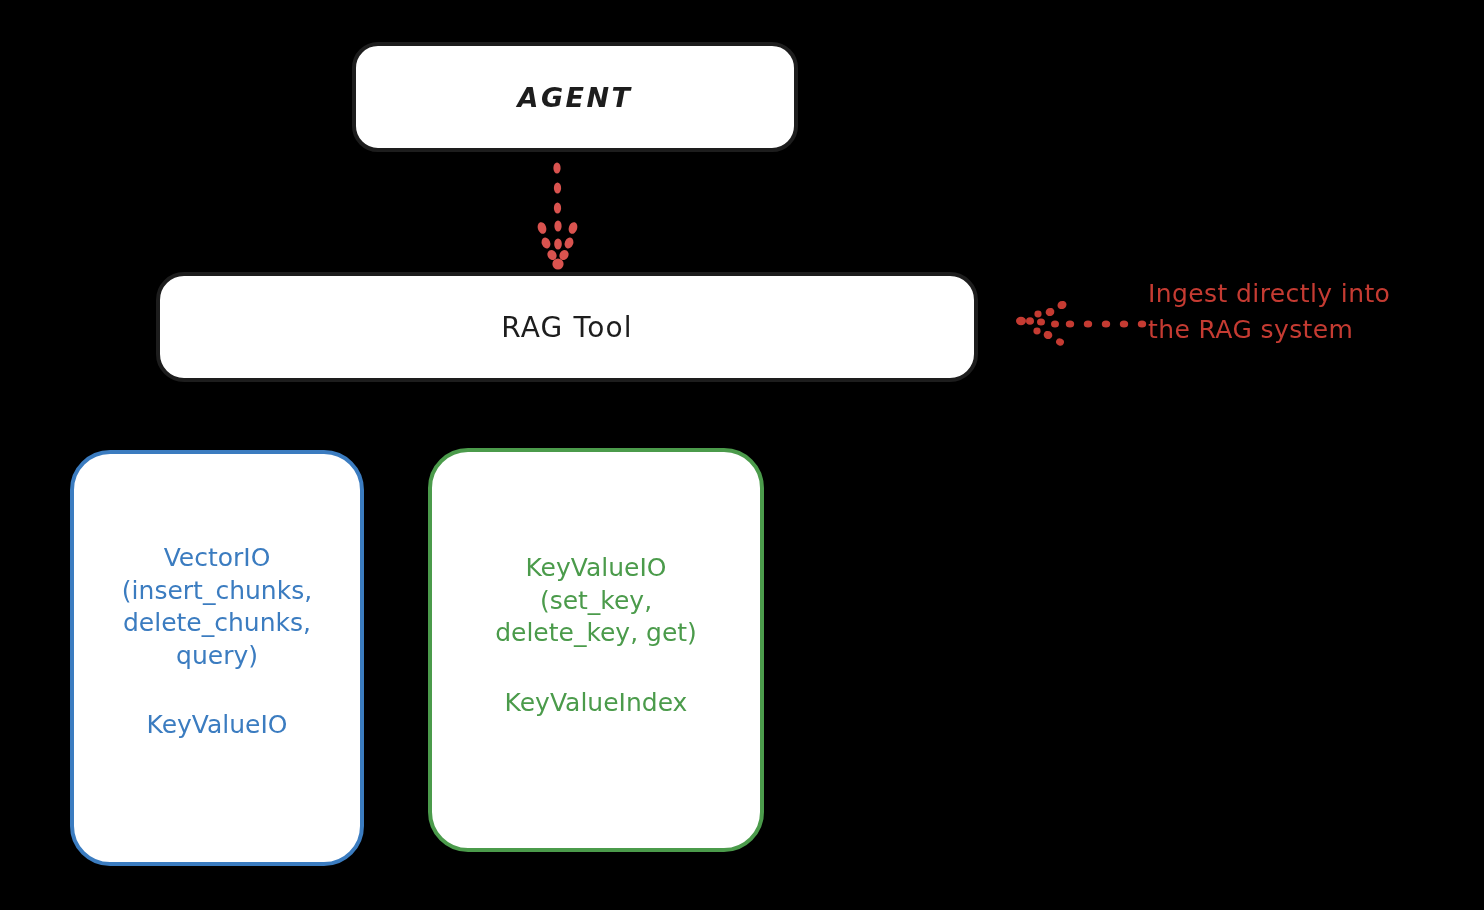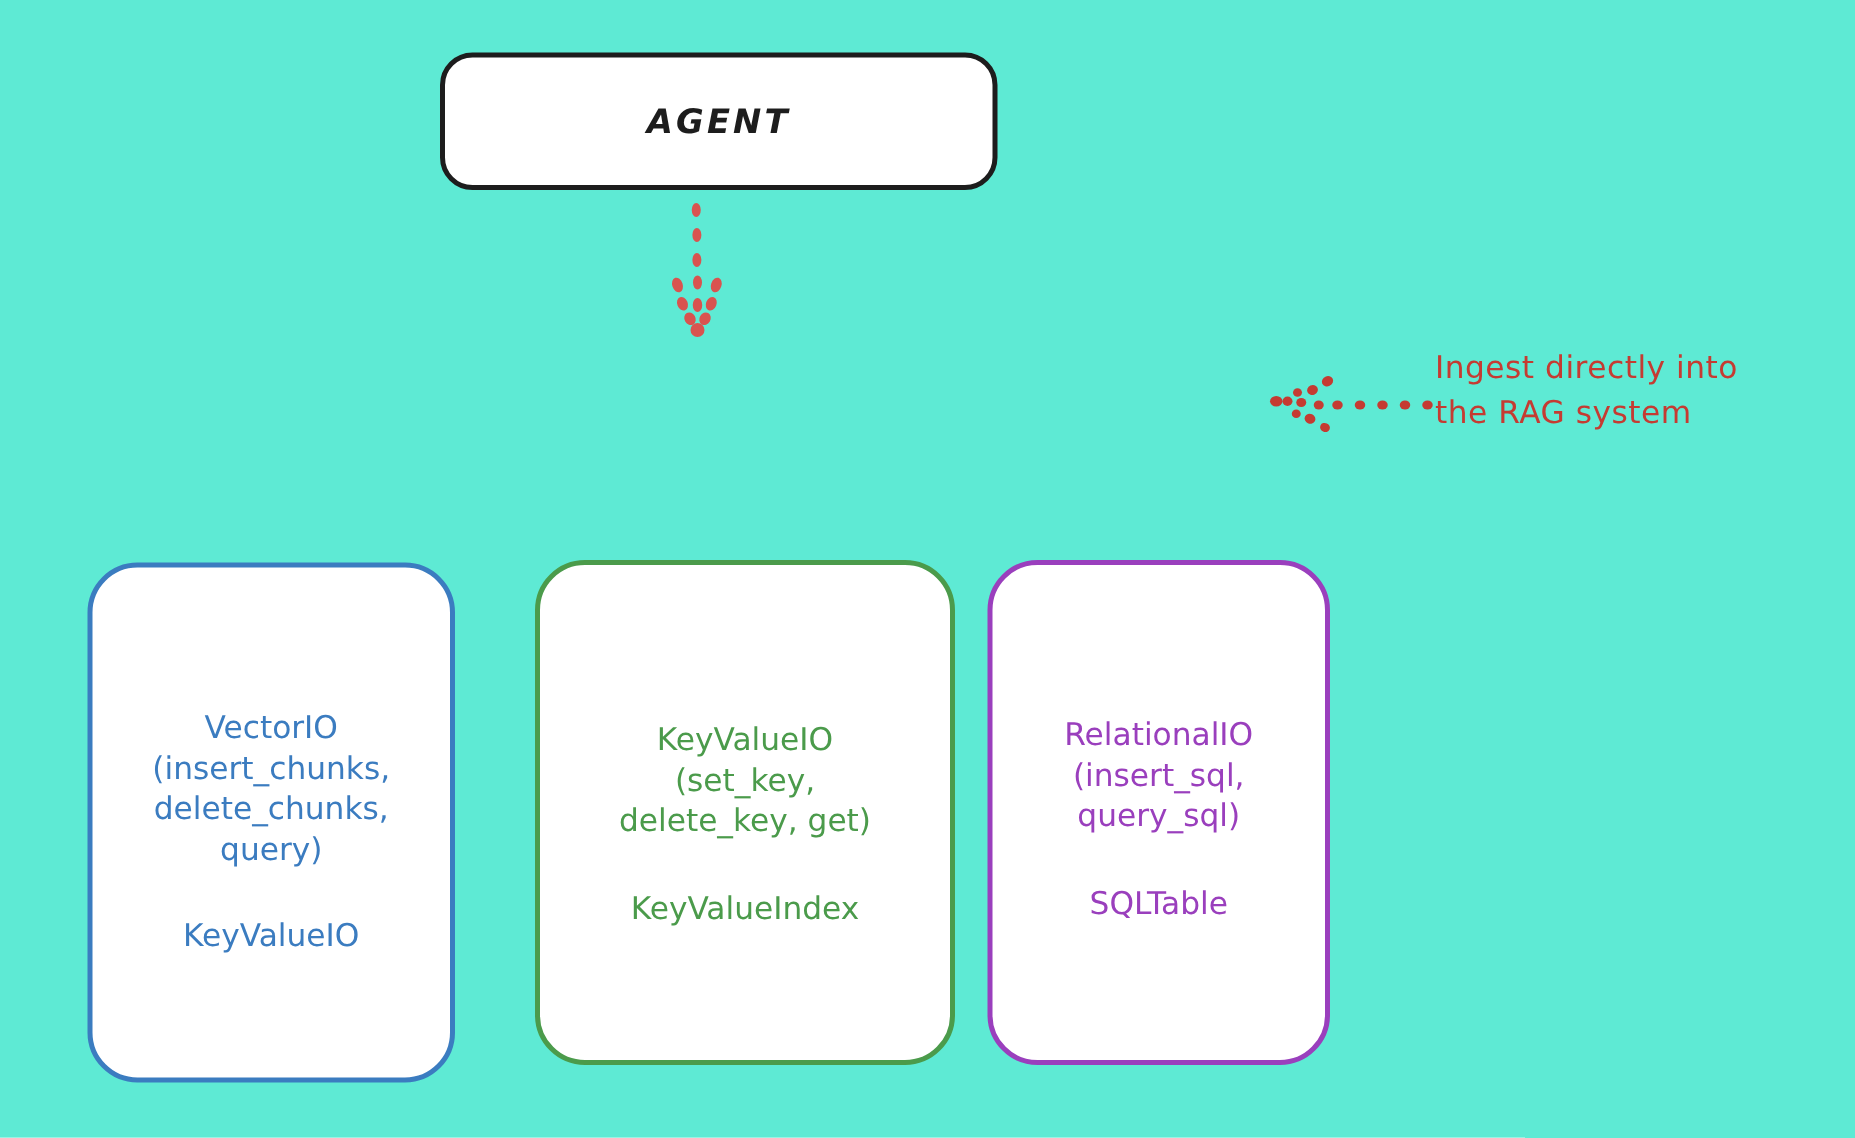--- a/index.html
+++ b/index.html
@@ -10,21 +10,21 @@
   body {
     width: 1484px;
     height: 910px;
     font-family: "DejaVu Sans", sans-serif;
     overflow: hidden;
   }
   #canvas {
     position: relative;
     width: 1484px;
     height: 910px;
-    background: #5eead4;
+    background: #000000;
   }
   .node {
     position: absolute;
     box-sizing: border-box;
     background: #ffffff;
     display: flex;
     flex-direction: column;
     align-items: center;
     justify-content: center;
     text-align: center;
@@ -67,21 +67,20 @@
   
   .leaf {
     padding: 0 10px;
     border-radius: 40px;
   }
   .leaf .title-block {
     font-size: 25px;
     line-height: 1.30;
     font-weight: 500;
     white-space: pre-line;
-    margin-top: 24px;
   }
   .leaf .index-block {
     font-size: 25px;
     font-weight: 500;
     margin-top: 38px;
   }
 
   #vectorio-node {
     left: 70px;
     top: 450px;
@@ -168,20 +167,23 @@
       <ellipse cx="61" cy="68" rx="4.2" ry="6.0" transform="rotate(18 61 68)"></ellipse>
       <ellipse cx="34" cy="83" rx="4.2" ry="5.6" transform="rotate(-22 34 83)"></ellipse>
       <ellipse cx="57" cy="83" rx="4.2" ry="5.6" transform="rotate(22 57 83)"></ellipse>
       <ellipse cx="46" cy="84" rx="3.8" ry="5.6"></ellipse>
       <ellipse cx="40" cy="95" rx="4.4" ry="5.2" transform="rotate(-30 40 95)"></ellipse>
       <ellipse cx="52" cy="95" rx="4.4" ry="5.2" transform="rotate(30 52 95)"></ellipse>
       <ellipse cx="46" cy="104" rx="5.6" ry="5.6"></ellipse>
     </g>
   </svg>
 
+  <div class="node" id="ragtool-node">
+    <span id="ragtool-label">RAG Tool</span>
+  </div>
 
   <svg id="ingest-arrow" viewBox="0 0 135 62">
     <g fill="#c53b32">
       <ellipse cx="128" cy="32" rx="4.2" ry="3.6"></ellipse>
       <ellipse cx="110" cy="32" rx="4.2" ry="3.6"></ellipse>
       <ellipse cx="92" cy="32" rx="4.2" ry="3.6"></ellipse>
       <ellipse cx="74" cy="32" rx="4.2" ry="3.6"></ellipse>
       <ellipse cx="56" cy="32" rx="4.2" ry="3.6"></ellipse>
       <ellipse cx="41" cy="32" rx="4.0" ry="3.6"></ellipse>
       <ellipse cx="27" cy="30" rx="4.0" ry="3.6"></ellipse>
@@ -207,20 +209,14 @@
     <div class="index-block">KeyValueIO</div>
   </div>
 
   <div class="node leaf" id="keyvalueio-node">
     <div class="title-block">KeyValueIO
 (set_key,
 delete_key, get)</div>
     <div class="index-block">KeyValueIndex</div>
   </div>
 
-  <div class="node leaf" id="relationalio-node">
-    <div class="title-block">RelationalIO
-(insert_sql,
-query_sql)</div>
-    <div class="index-block">SQLTable</div>
-  </div>
 
 </div>
 
 </body></html>

